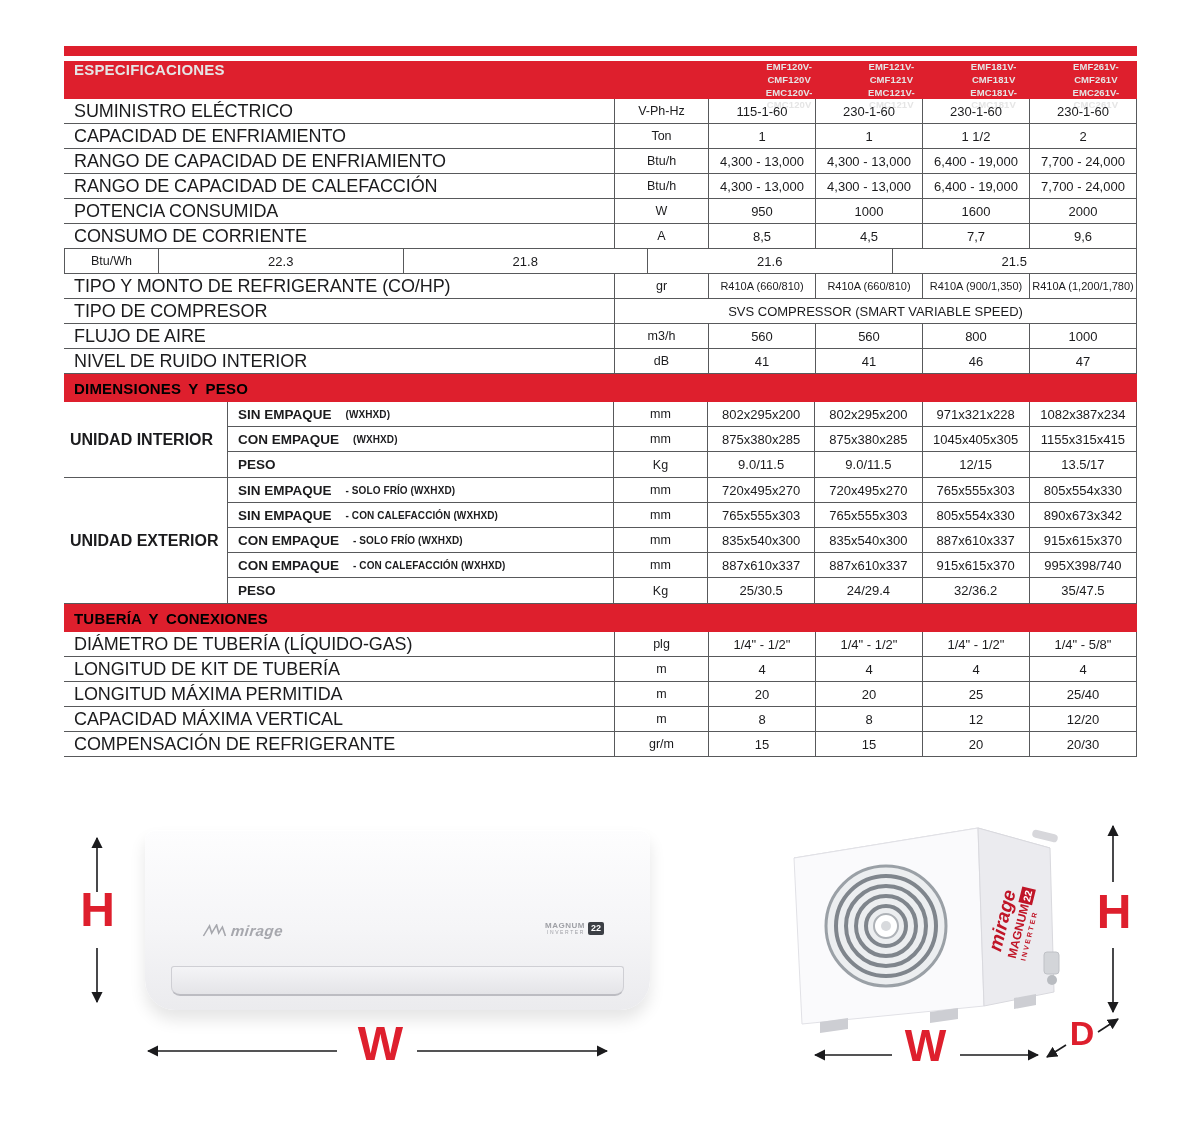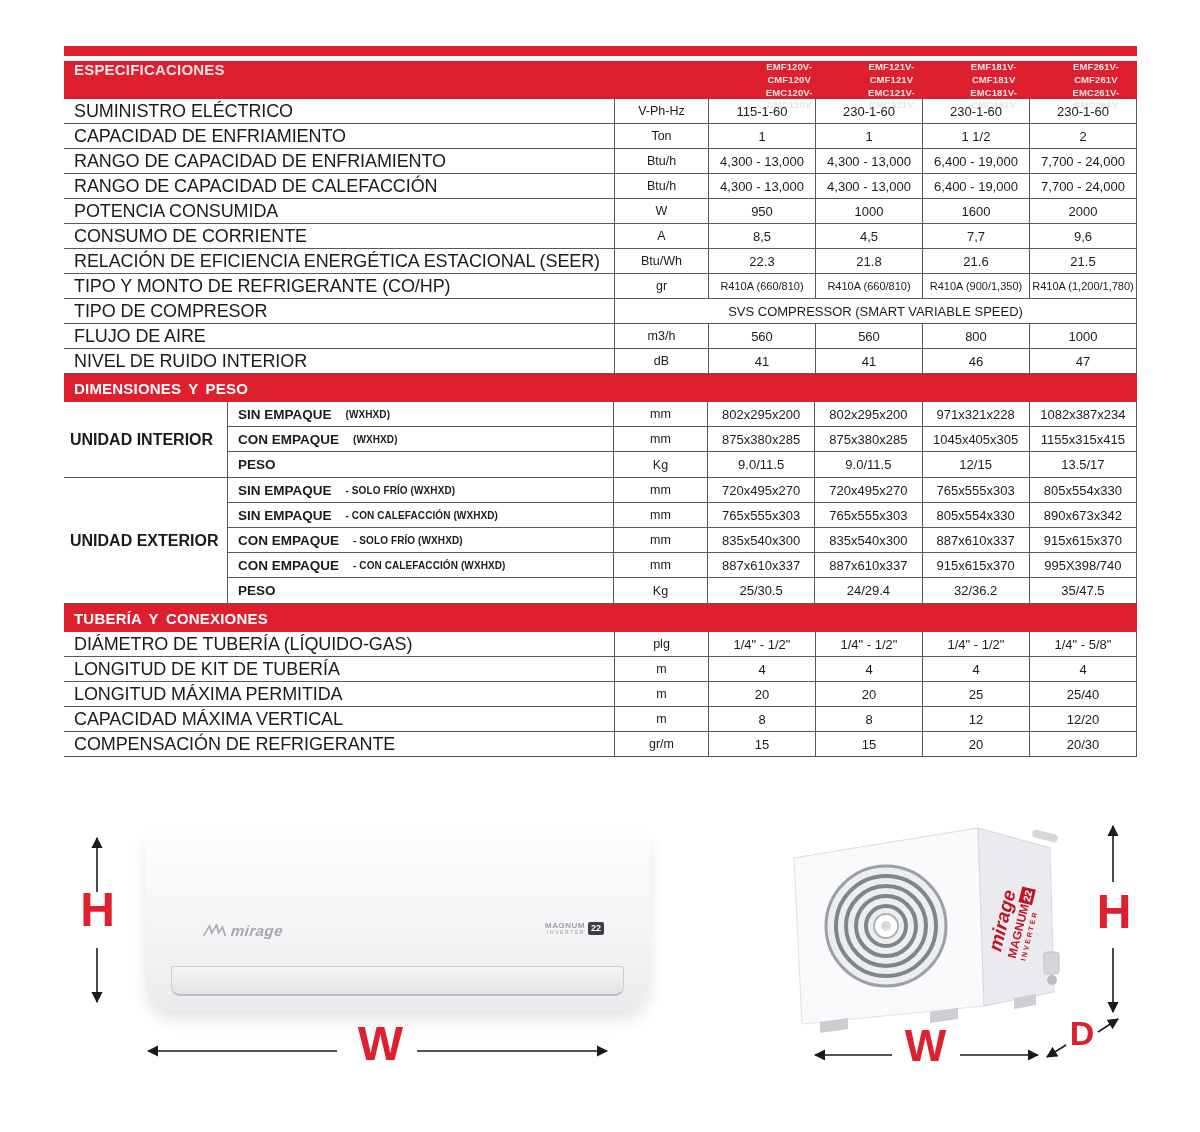--- a/index.html
+++ b/index.html
@@ -19,21 +19,21 @@
   .head-title{flex:0 0 550px;display:flex;align-items:center;padding-left:10px;font-size:15px;font-weight:700;letter-spacing:.2px;}
   .head-sp{flex:0 0 94px;}
   .head-model{flex:1 1 0;display:flex;flex-direction:column;justify-content:center;text-align:center;font-size:9.5px;font-weight:700;line-height:1.35;letter-spacing:.1px;}
   .rows{border-top:0;}
   .t-row{display:flex;align-items:stretch;height:25px;border-bottom:1px solid var(--grid);border-right:1px solid var(--grid);}
   .cl{flex:0 0 550px;display:flex;align-items:center;padding-left:10px;font-weight:400;font-size:18px;letter-spacing:-.1px;}
   .cu{flex:0 0 94px;display:flex;align-items:center;justify-content:center;border-left:1px solid var(--grid);font-size:12.5px;}
   .cv{flex:1 1 0;display:flex;align-items:center;justify-content:center;border-left:1px solid var(--grid);font-size:13px;}
   .cv.small{font-size:11px;}
   .cv.merged{font-size:13px;}
-  .sec-bar{height:28px;background:var(--red);color:#ffffff;display:flex;align-items:center;padding-left:10px;font-size:15px;font-weight:700;letter-spacing:.2px;word-spacing:3px;}
+  .sec-bar{height:28px;background:var(--red);color:#000000;display:flex;align-items:center;padding-left:10px;font-size:15px;font-weight:700;letter-spacing:.2px;word-spacing:3px;}
   .grp{display:flex;border-bottom:1px solid var(--grid);}
   .grp-name{flex:0 0 164px;border-right:1px solid var(--grid);display:flex;align-items:center;padding-left:6px;font-weight:700;font-size:16px;}
   .grp-rows{flex:1 1 0;}
   .g-row{display:flex;align-items:stretch;height:25px;border-bottom:1px solid var(--grid);border-right:1px solid var(--grid);justify-content:flex-end;}
   .grp .g-row:last-child{border-bottom:0;}
   .gl{flex:0 0 385px;display:flex;align-items:baseline;padding-left:10px;align-items:center;}
   .gl-main{font-weight:700;font-size:13.5px;}
   .gl-detail{font-weight:700;font-size:10px;margin-left:14px;letter-spacing:.1px;}
 
   
@@ -134,21 +134,20 @@
       </div>
       <div class="t-row">
         <div class="cl">CONSUMO DE CORRIENTE</div>
         <div class="cu">A</div>
         <div class="cv">8,5</div>
         <div class="cv">4,5</div>
         <div class="cv">7,7</div>
         <div class="cv">9,6</div>
       </div>
       <div class="t-row">
-        <div class="cl">RELACIÓN DE EFICIENCIA ENERGÉTICA ESTACIONAL (SEER)</div>
         <div class="cu">Btu/Wh</div>
         <div class="cv">22.3</div>
         <div class="cv">21.8</div>
         <div class="cv">21.6</div>
         <div class="cv">21.5</div>
       </div>
       <div class="t-row">
         <div class="cl">TIPO Y MONTO DE REFRIGERANTE (CO/HP)</div>
         <div class="cu">gr</div>
         <div class="cv small">R410A (660/810)</div>

